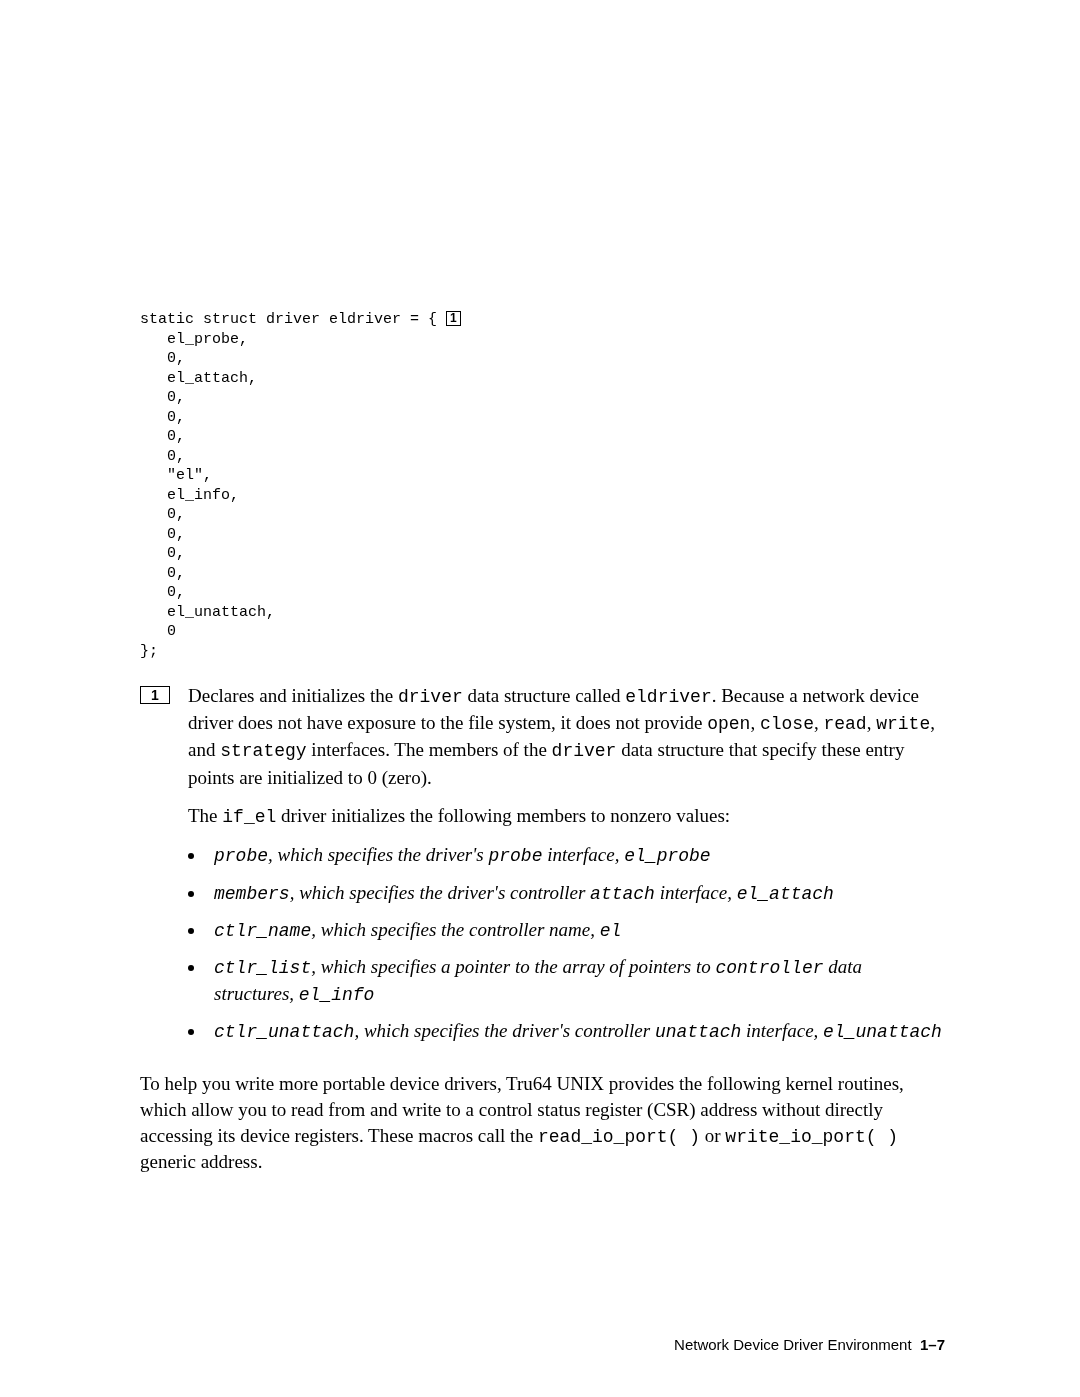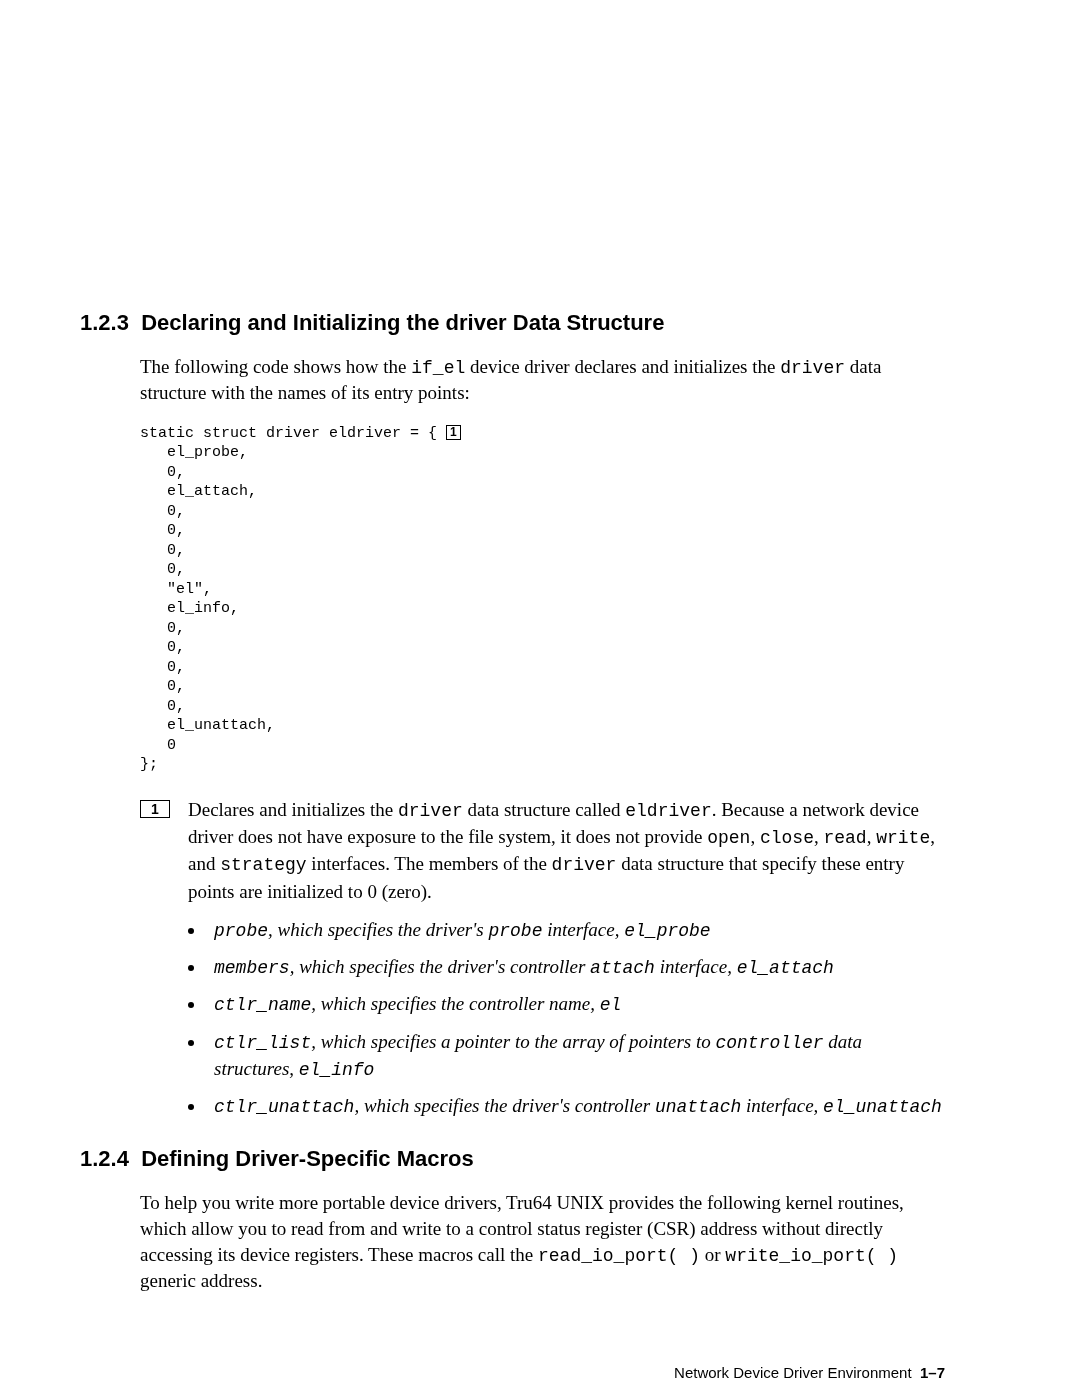--- a/index.html
+++ b/index.html
@@ -87,43 +87,37 @@
     font-style: italic;
   }
   ul.bullets li {
     font-size: 19px;
     line-height: 1.4;
     margin-bottom: 10px;
     padding-left: 8px;
   }
   .footer {
     position: absolute;
-    bottom: 16px;
+    bottom: 44px;
     right: 135px;
     font-family: Helvetica, Arial, sans-serif;
     font-size: 15px;
     text-align: center;
   }
   .footer .pgnum {
     font-weight: bold;
   }
 </style>
 </head>
 <body>
 
 <div class="page">
 
-  <h2 class="section">
-    <span>1.2.3</span>&nbsp;&nbsp;<span>Declaring and Initializing the driver Data Structure</span>
-  </h2>
 
   <div class="body-indent">
-    <p class="intro">
-      <span>The following code shows how the </span><code>if_el</code><span> device driver declares and initializes the </span><code>driver</code><span> data structure with the names of its entry points:</span>
-    </p>
 
     <pre class="codeblock"><span>static struct driver eldriver = { </span><span class="callout">1</span><span>
    el_probe,
    0,
    el_attach,
    0,
    0,
    0,
    0,
    "el",
@@ -136,20 +130,23 @@
    el_unattach,
    0
 };</span></pre>
 
     <div class="note-row">
       <div class="note-num">1</div>
       <div class="note-body">
         <p>
           <span>Declares and initializes the </span><code>driver</code><span> data structure called </span><code>eldriver</code><span>. Because a network device driver does not have exposure to the file system, it does not provide </span><code>open</code><span>, </span><code>close</code><span>, </span><code>read</code><span>, </span><code>write</code><span>, and </span><code>strategy</code><span> interfaces. The members of the </span><code>driver</code><span> data structure that specify these entry points are initialized to 0 (zero).</span>
         </p>
+        <p>
+          <span>The </span><code>if_el</code><span> driver initializes the following members to nonzero values:</span>
+        </p>
         <ul class="bullets">
           <li>
             <code>probe</code><span>, which specifies the driver's </span><code>probe</code><span> interface, </span><code>el_probe</code>
           </li>
           <li>
             <code>members</code><span>, which specifies the driver's controller </span><code>attach</code><span> interface, </span><code>el_attach</code>
           </li>
           <li>
             <code>ctlr_name</code><span>, which specifies the controller name, </span><code>el</code>
           </li>
@@ -157,23 +154,20 @@
             <code>ctlr_list</code><span>, which specifies a pointer to the array of pointers to </span><code>controller</code><span> data structures, </span><code>el_info</code>
           </li>
           <li>
             <code>ctlr_unattach</code><span>, which specifies the driver's controller </span><code>unattach</code><span> interface, </span><code>el_unattach</code>
           </li>
         </ul>
       </div>
     </div>
   </div>
 
-  <h2 class="section">
-    <span>1.2.4</span>&nbsp;&nbsp;<span>Defining Driver-Specific Macros</span>
-  </h2>
 
   <div class="body-indent">
     <p class="intro">
       <span>To help you write more portable device drivers, Tru64 UNIX provides the following kernel routines, which allow you to read from and write to a control status register (CSR) address without directly accessing its device registers. These macros call the </span><code>read_io_port( )</code><span> or </span><code>write_io_port( )</code><span> generic address.</span>
     </p>
   </div>
 
   <div class="footer">
     <span>Network Device Driver Environment</span>&nbsp;&nbsp;<span class="pgnum">1–7</span>
   </div>

